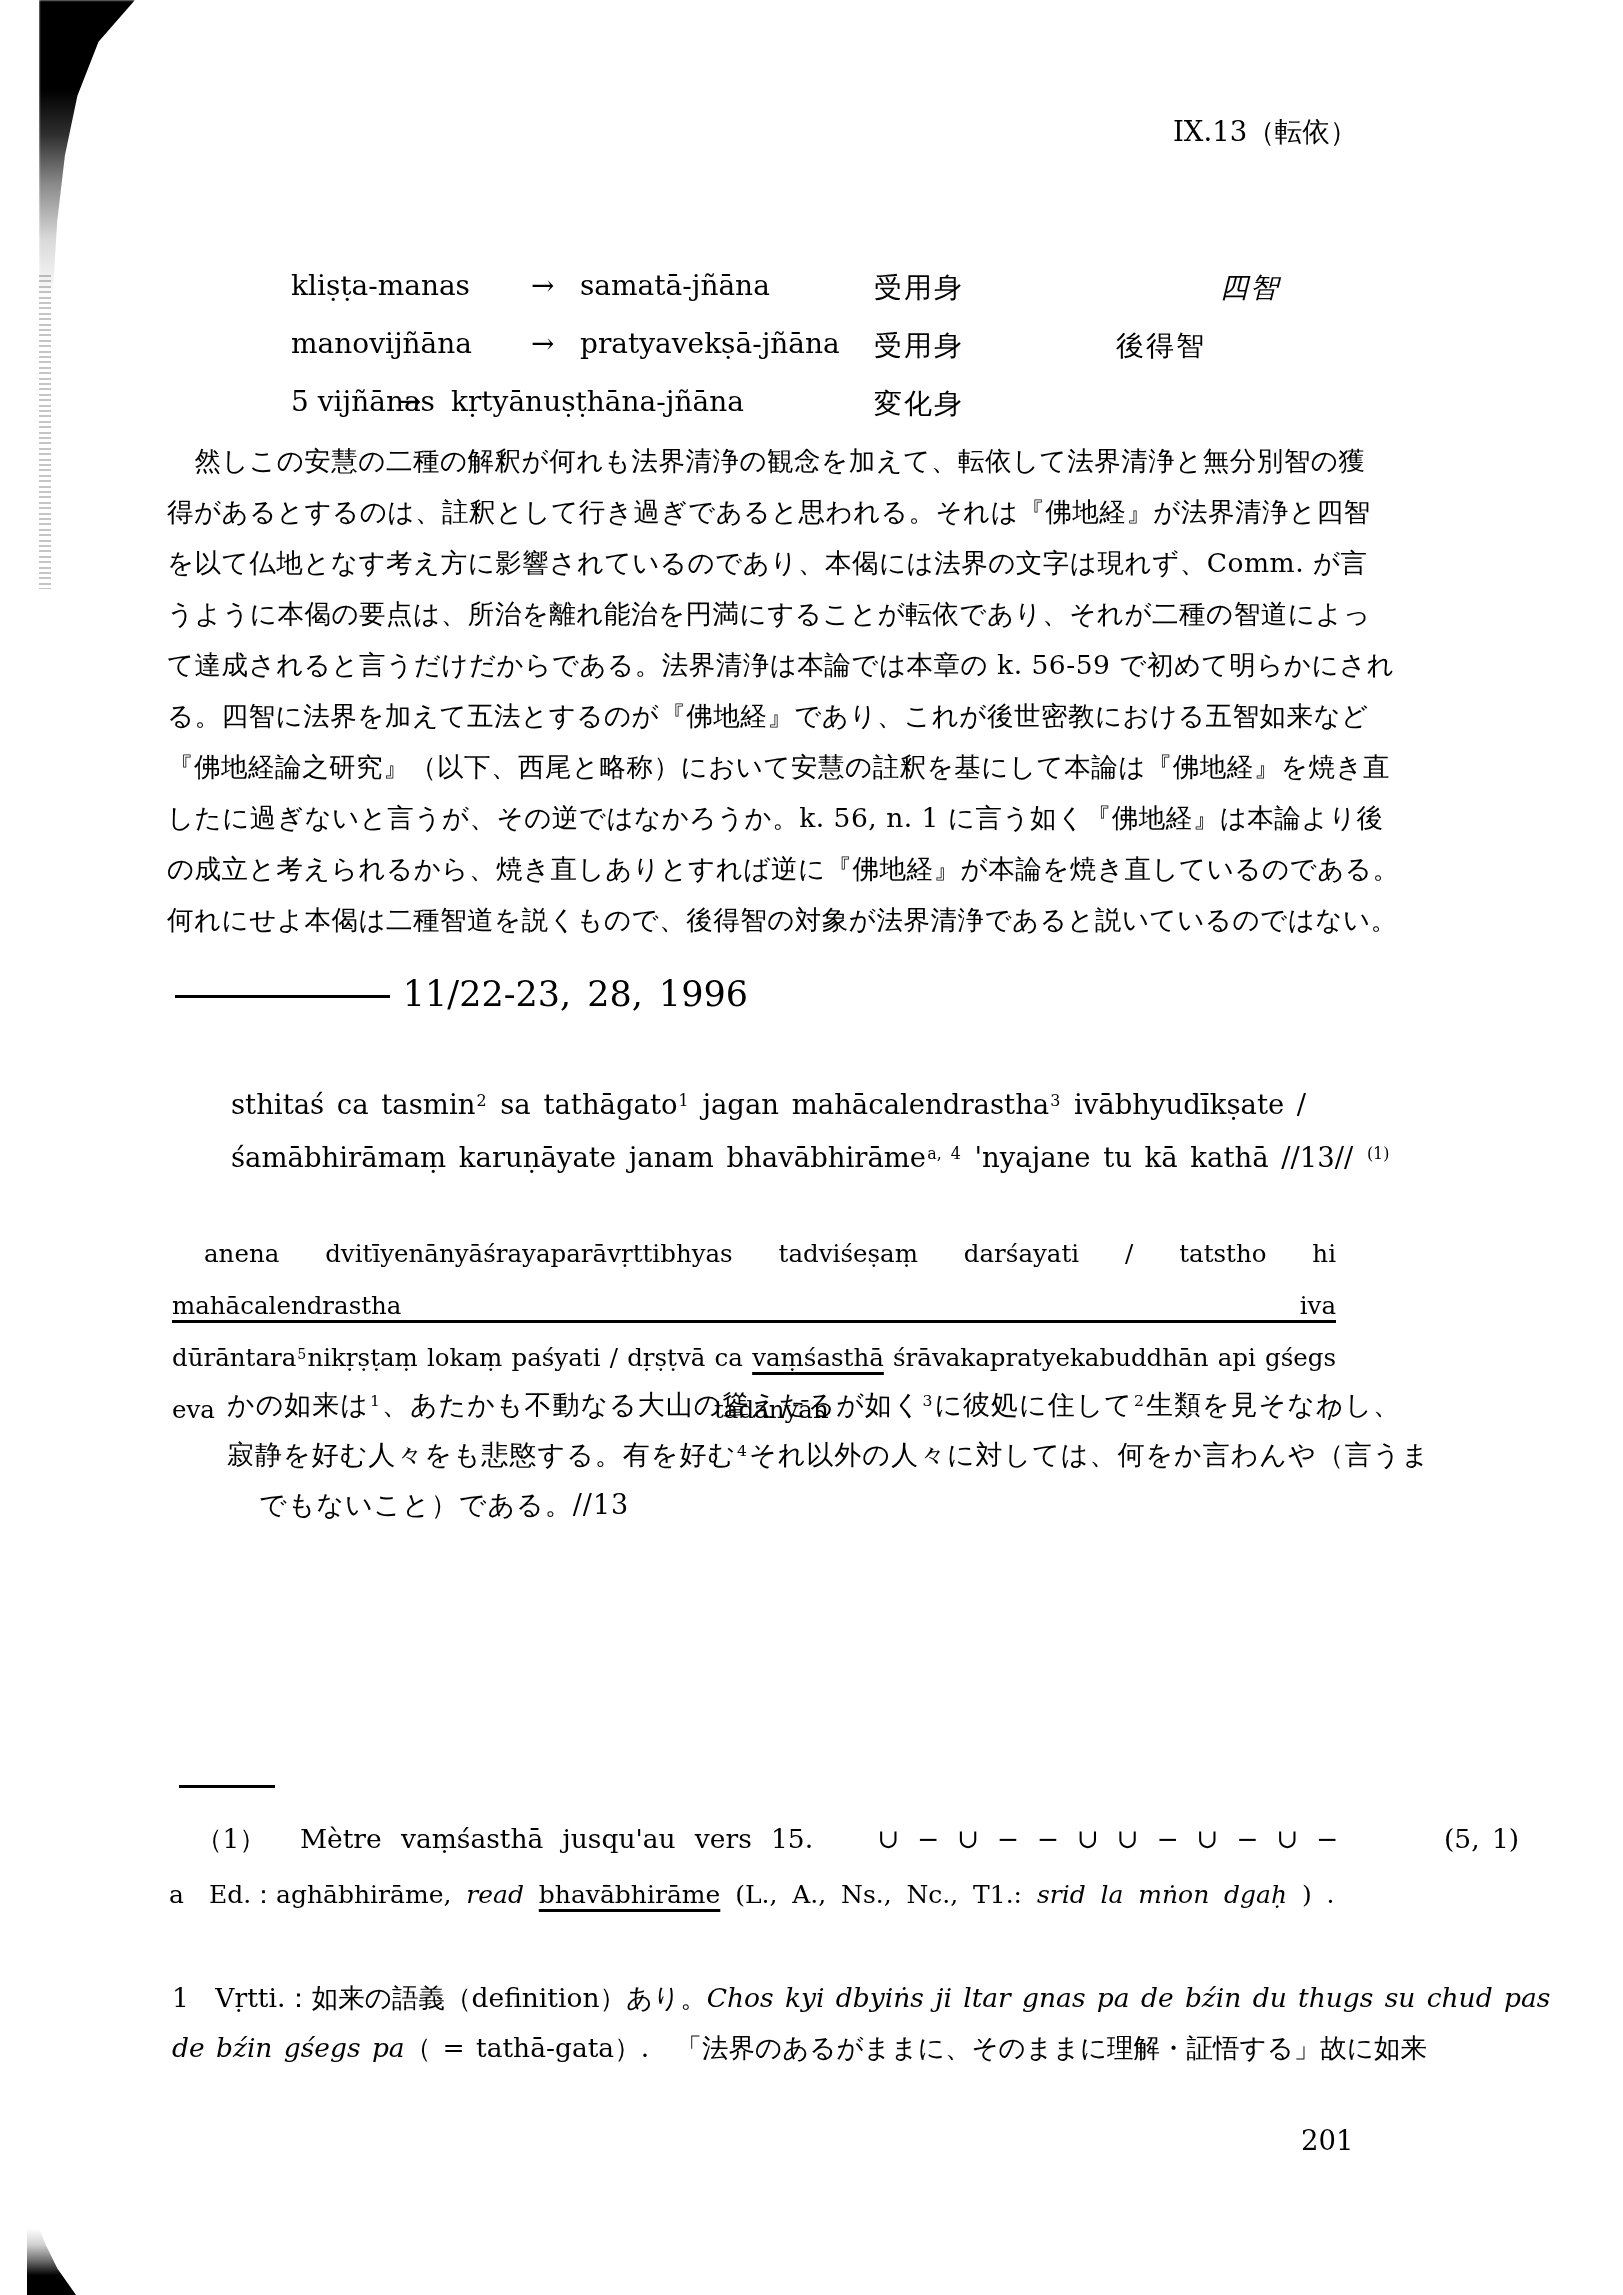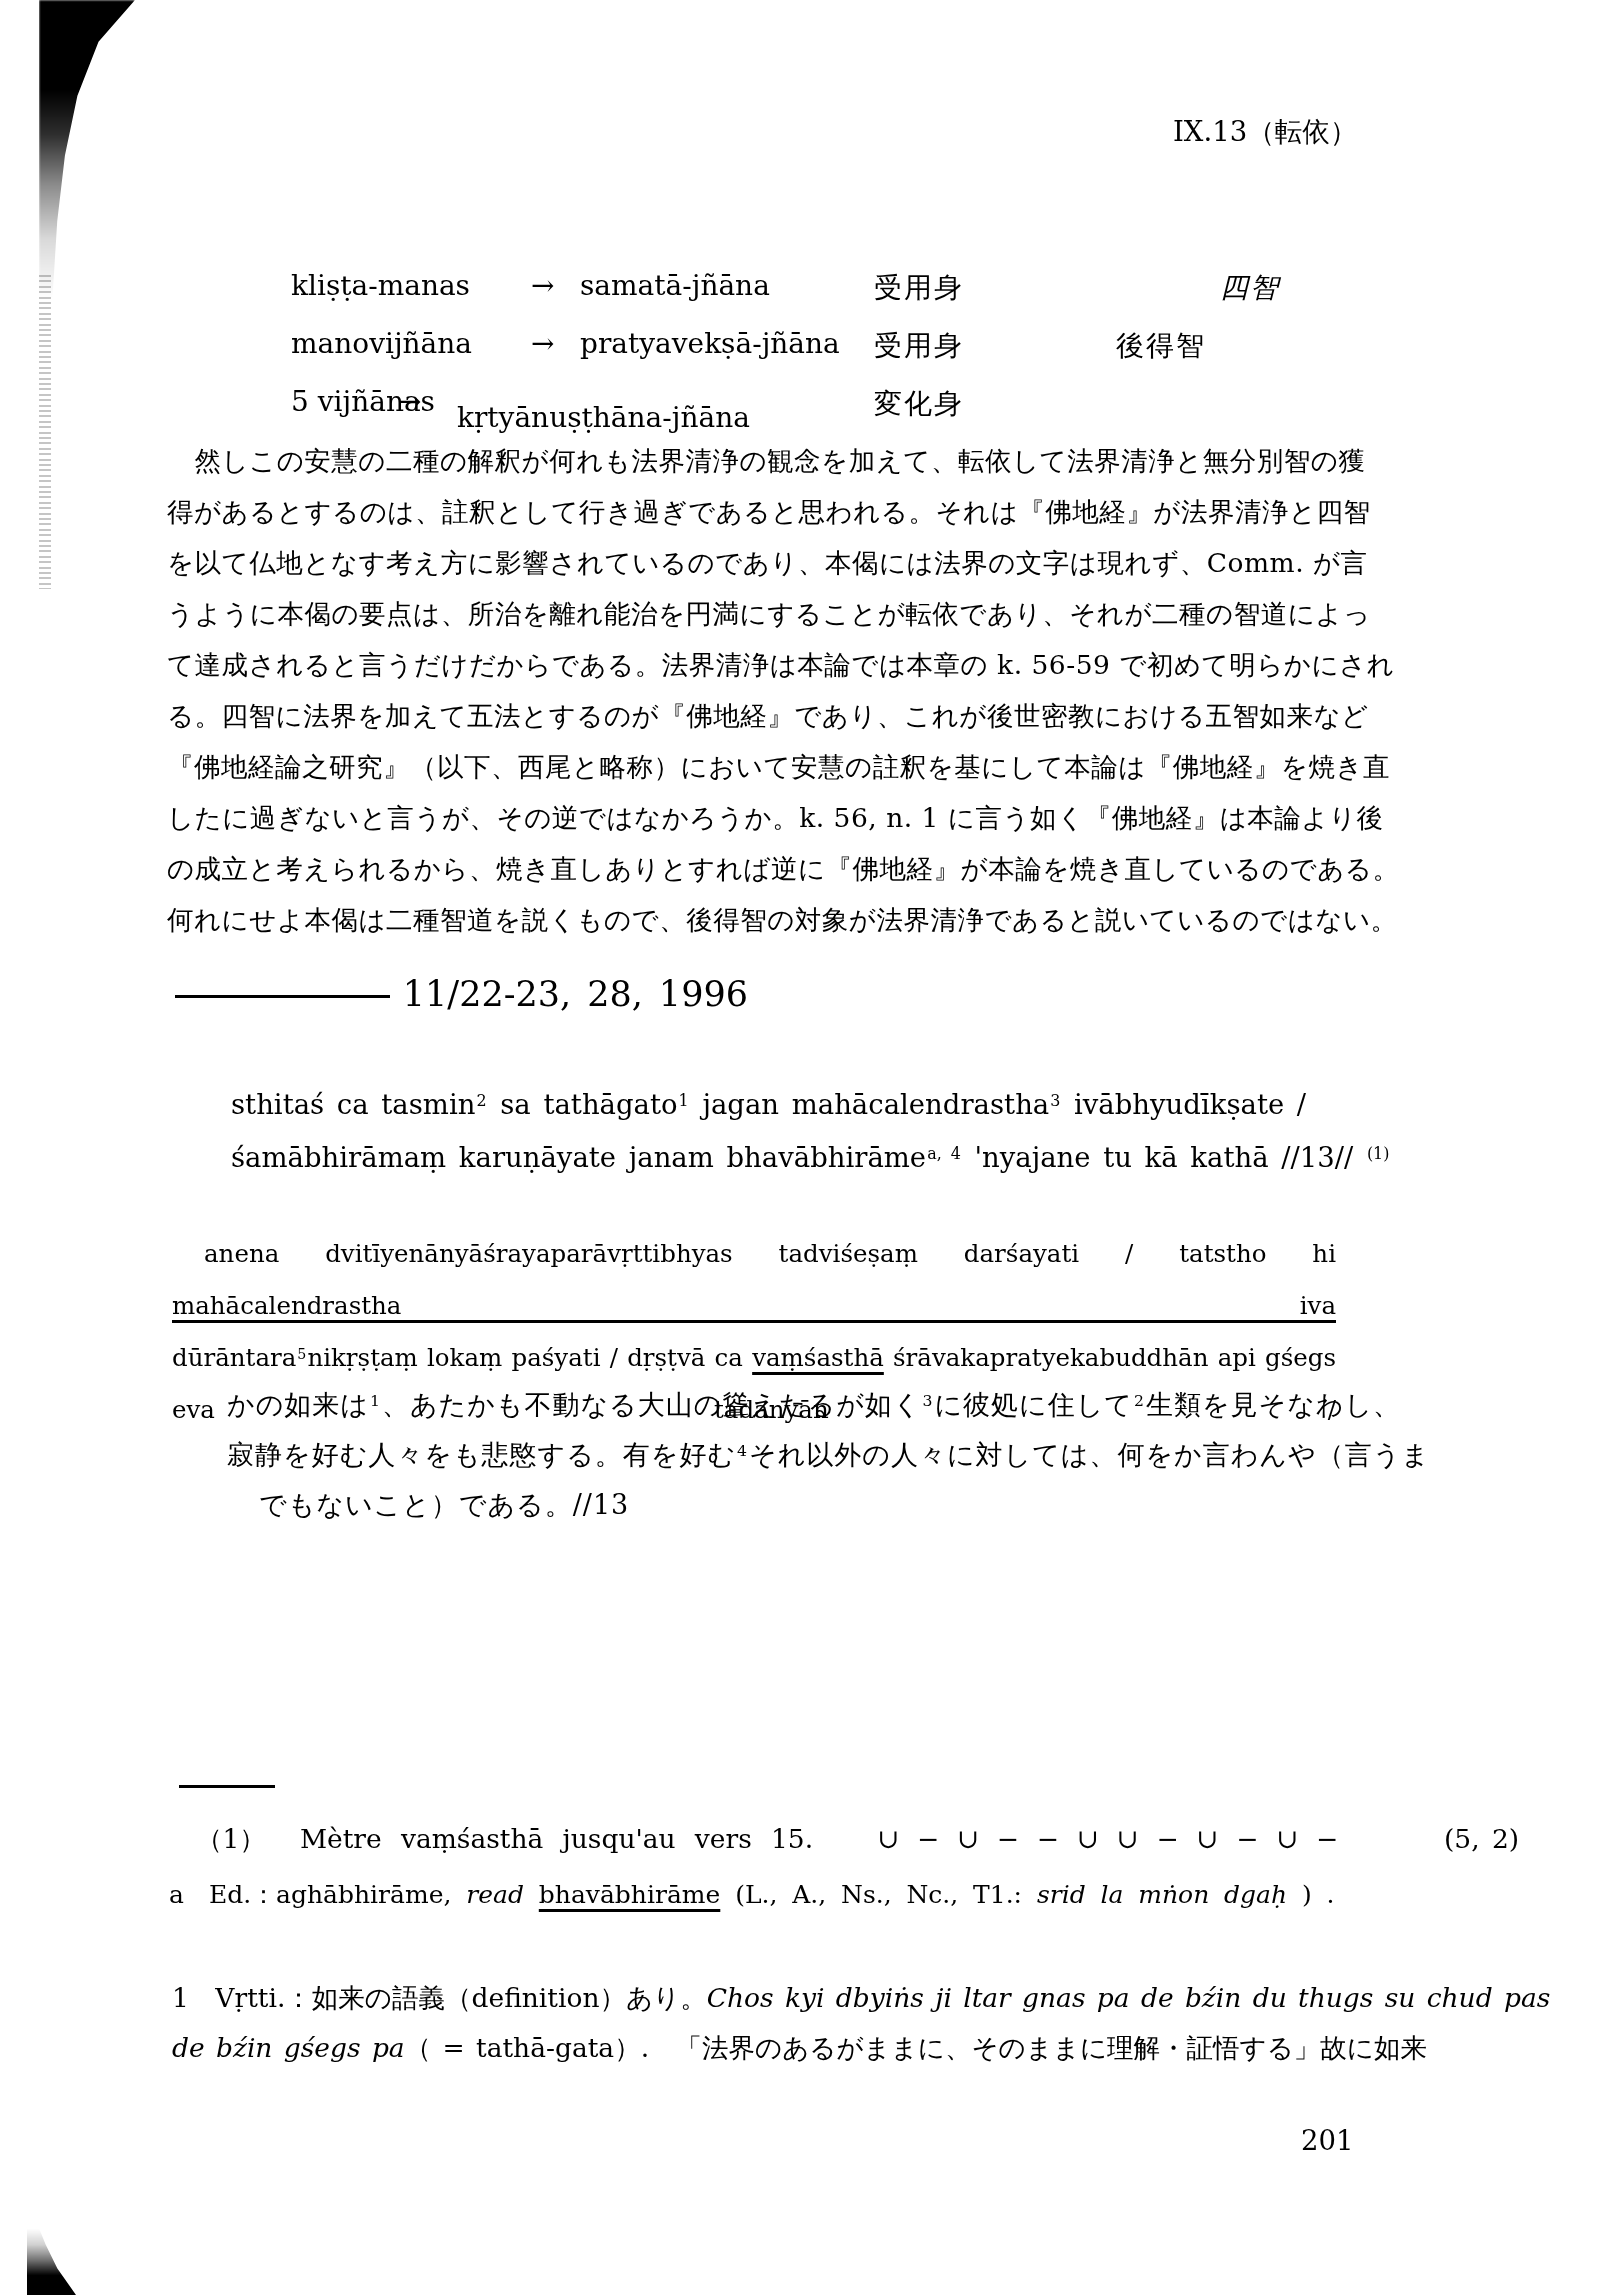--- a/index.html
+++ b/index.html
@@ -36,21 +36,21 @@
   .trow{position:absolute;left:167px;height:47px;font-size:28px;}
   .trow span{position:absolute;white-space:nowrap;}
   .trow .c-source{left:124px;}
   .trow .c-arrow{left:364px;}
   .trow .c-result{left:413px;}
   .trow .c-kaya{left:707px;letter-spacing:2px;}
   .r1{top:269px;} .r2{top:327px;} .r3{top:385px;}
   .r1 .c-wisdom{left:1053px;letter-spacing:2px;font-style:italic;}
   .r2 .c-wisdom{left:949px;letter-spacing:2px;}
   .r3 .c-arrow{left:231px;}
-  .r3 .c-result{left:290px;margin-top:16px;}
+  .r3 .c-result{left:284px;}
 
   .discussion{left:167px;top:435px;font-size:26.5px;line-height:51px;letter-spacing:0.5px;}
   .indent1{text-indent:27.5px;}
 
   .date-note{left:175px;top:974px;font-size:35px;word-spacing:4.9px;white-space:nowrap;}
   .date-rule{display:inline-block;width:215px;height:3.4px;background:#000;vertical-align:middle;margin-right:12.8px;}
 
   .verse{left:231px;top:1078px;font-size:27.5px;line-height:53px;word-spacing:3.9px;}
 
   .commentary{left:172px;top:1228px;width:1164px;font-size:24.5px;line-height:52px;}
@@ -137,21 +137,21 @@
   <div class="abs translation">
     <div class="line"><span>かの如来は</span><sup>1</sup><span>、あたかも不動なる大山の聳えたるが如く</span><sup>3</sup><span>に彼処に住して</span><sup>2</sup><span>生類を見そなわし、</span></div>
     <div class="line"><span>寂静を好む人々をも悲愍する。有を好む</span><sup>4</sup><span>それ以外の人々に対しては、何をか言わんや（言うま</span></div>
     <div class="line tl3"><span>でもないこと）である。//13</span></div>
   </div>
 
 
   <div class="abs fn-rule"></div>
 
   <div class="abs fn-metre">
-    <span>（1）</span><span class="m-text">Mètre vaṃśasthā jusqu'au vers 15.</span><span class="m-pattern">∪−∪−−∪∪−∪−∪−</span><span class="m-counts">(5, 2)</span>
+    <span>（1）</span><span class="m-text">Mètre vaṃśasthā jusqu'au vers 15.</span><span class="m-pattern">∪−∪−−∪∪−∪−∪−</span><span class="m-counts">(5, 1)</span>
   </div>
 
   <div class="abs fn-a line"><span>a　Ed.：aghābhirāme, </span><span class="it">read</span><span> </span><span class="ul">bhavābhirāme</span><span> (L., A., Ns., Nc., T1.: </span><span class="it">srid la mṅon dgaḥ</span><span> ) .</span></div>
 
   <div class="abs fn-1">
     <div class="line"><span>1　Vṛtti.：如来の語義（definition）あり。</span><span class="it">Chos kyi dbyiṅs ji ltar gnas pa de bźin du thugs su chud pas</span></div>
     <div class="line"><span class="it">de bźin gśegs pa</span><span>（ = tathā-gata）.　「法界のあるがままに、そのままに理解・証悟する」故に如来</span></div>
   </div>
 
   <div class="abs page-num">201</div>

